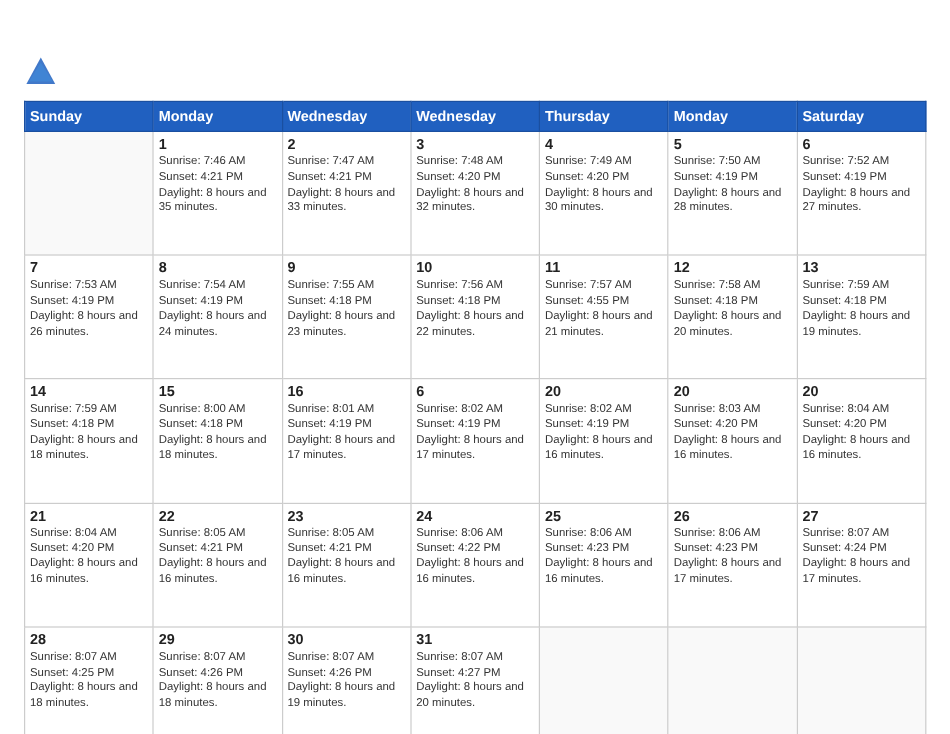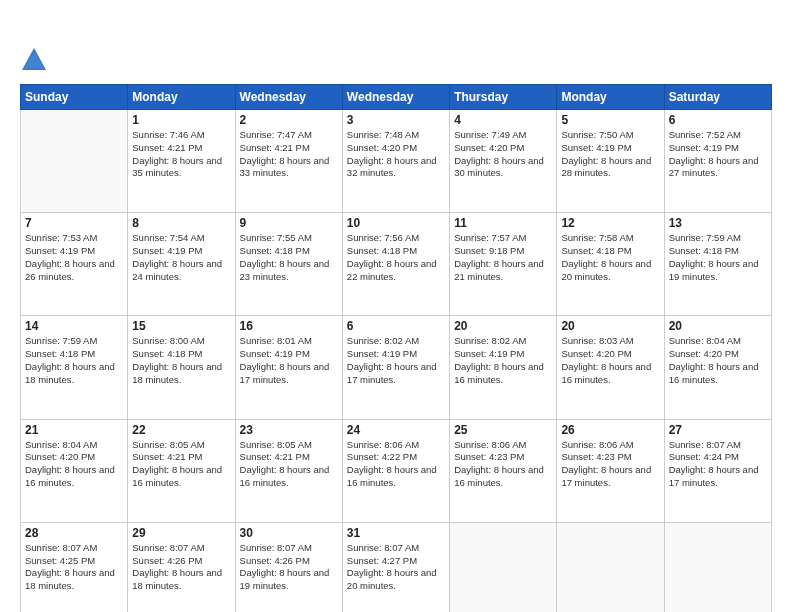--- a/index.html
+++ b/index.html
@@ -205,21 +205,21 @@
           <td>
             <div class="day-number">10</div>
             <div class="day-info">Sunrise: 7:56 AM
 Sunset: 4:18 PM
 Daylight: 8 hours
 and 22 minutes.</div>
           </td>
           <td>
             <div class="day-number">11</div>
             <div class="day-info">Sunrise: 7:57 AM
-Sunset: 9:18 PM
+Sunset: 4:55 PM
 Daylight: 8 hours
 and 21 minutes.</div>
           </td>
           <td>
             <div class="day-number">12</div>
             <div class="day-info">Sunrise: 7:58 AM
 Sunset: 4:18 PM
 Daylight: 8 hours
 and 20 minutes.</div>
           </td>

